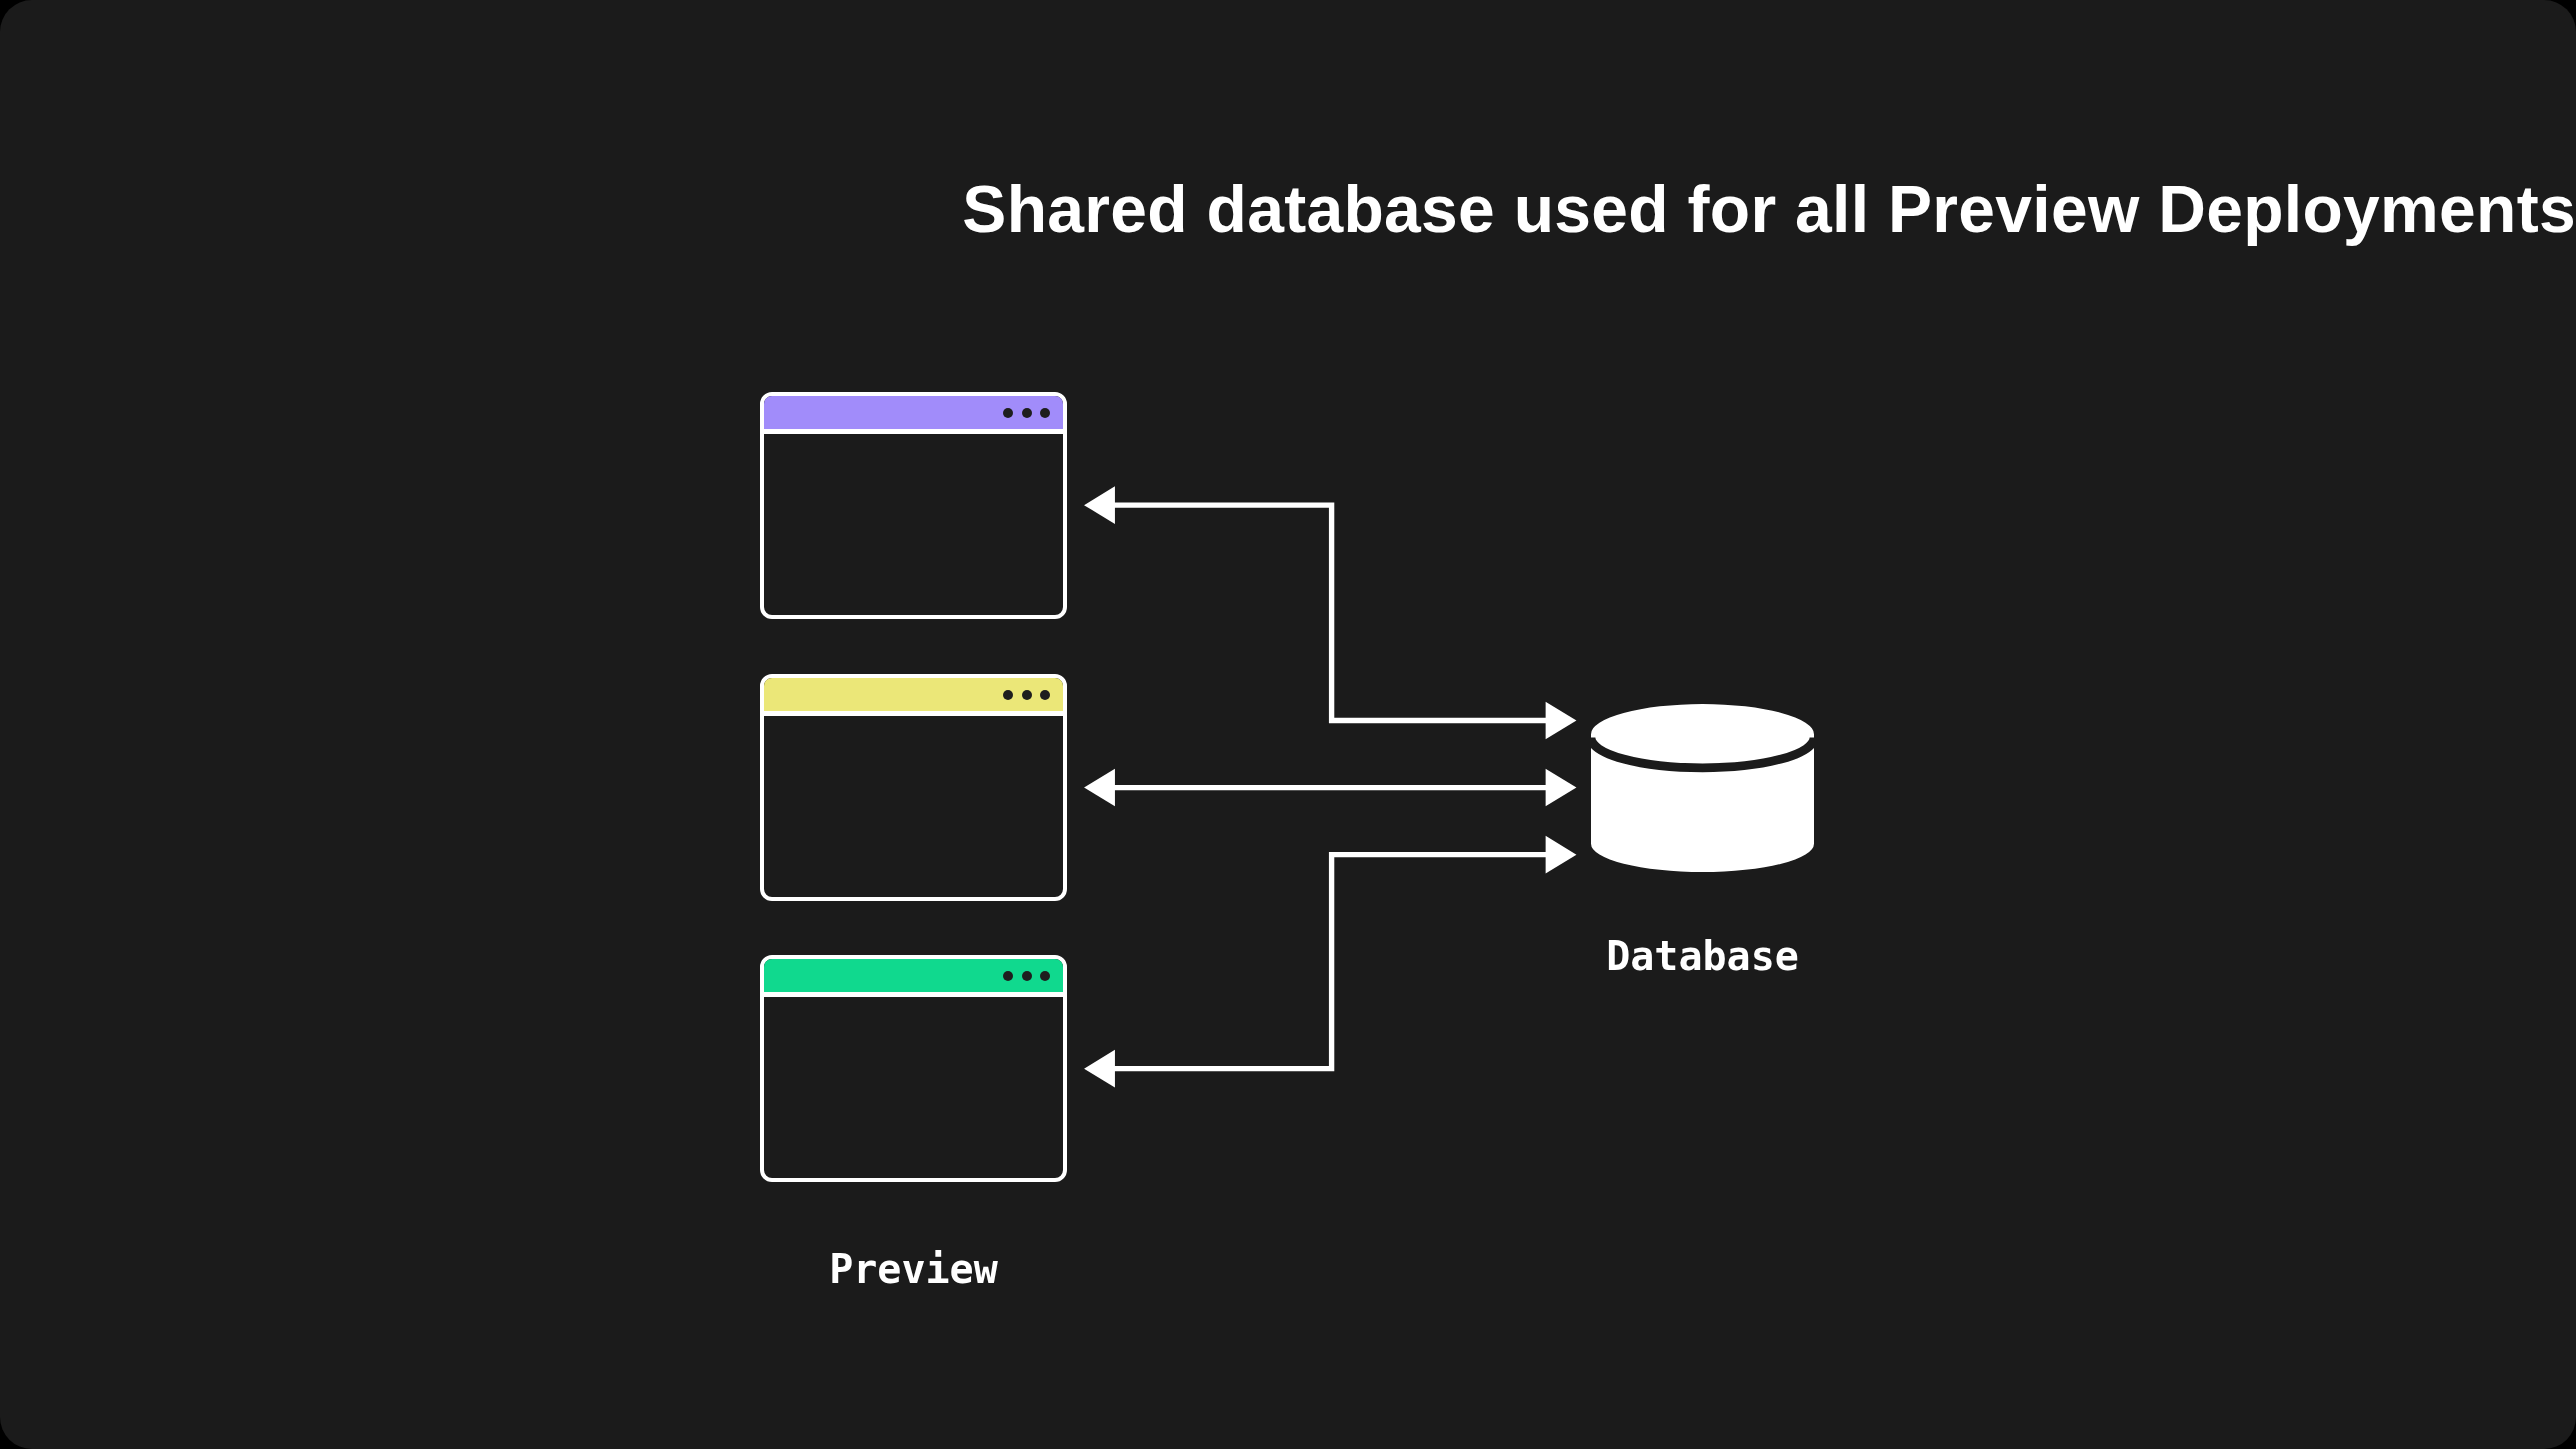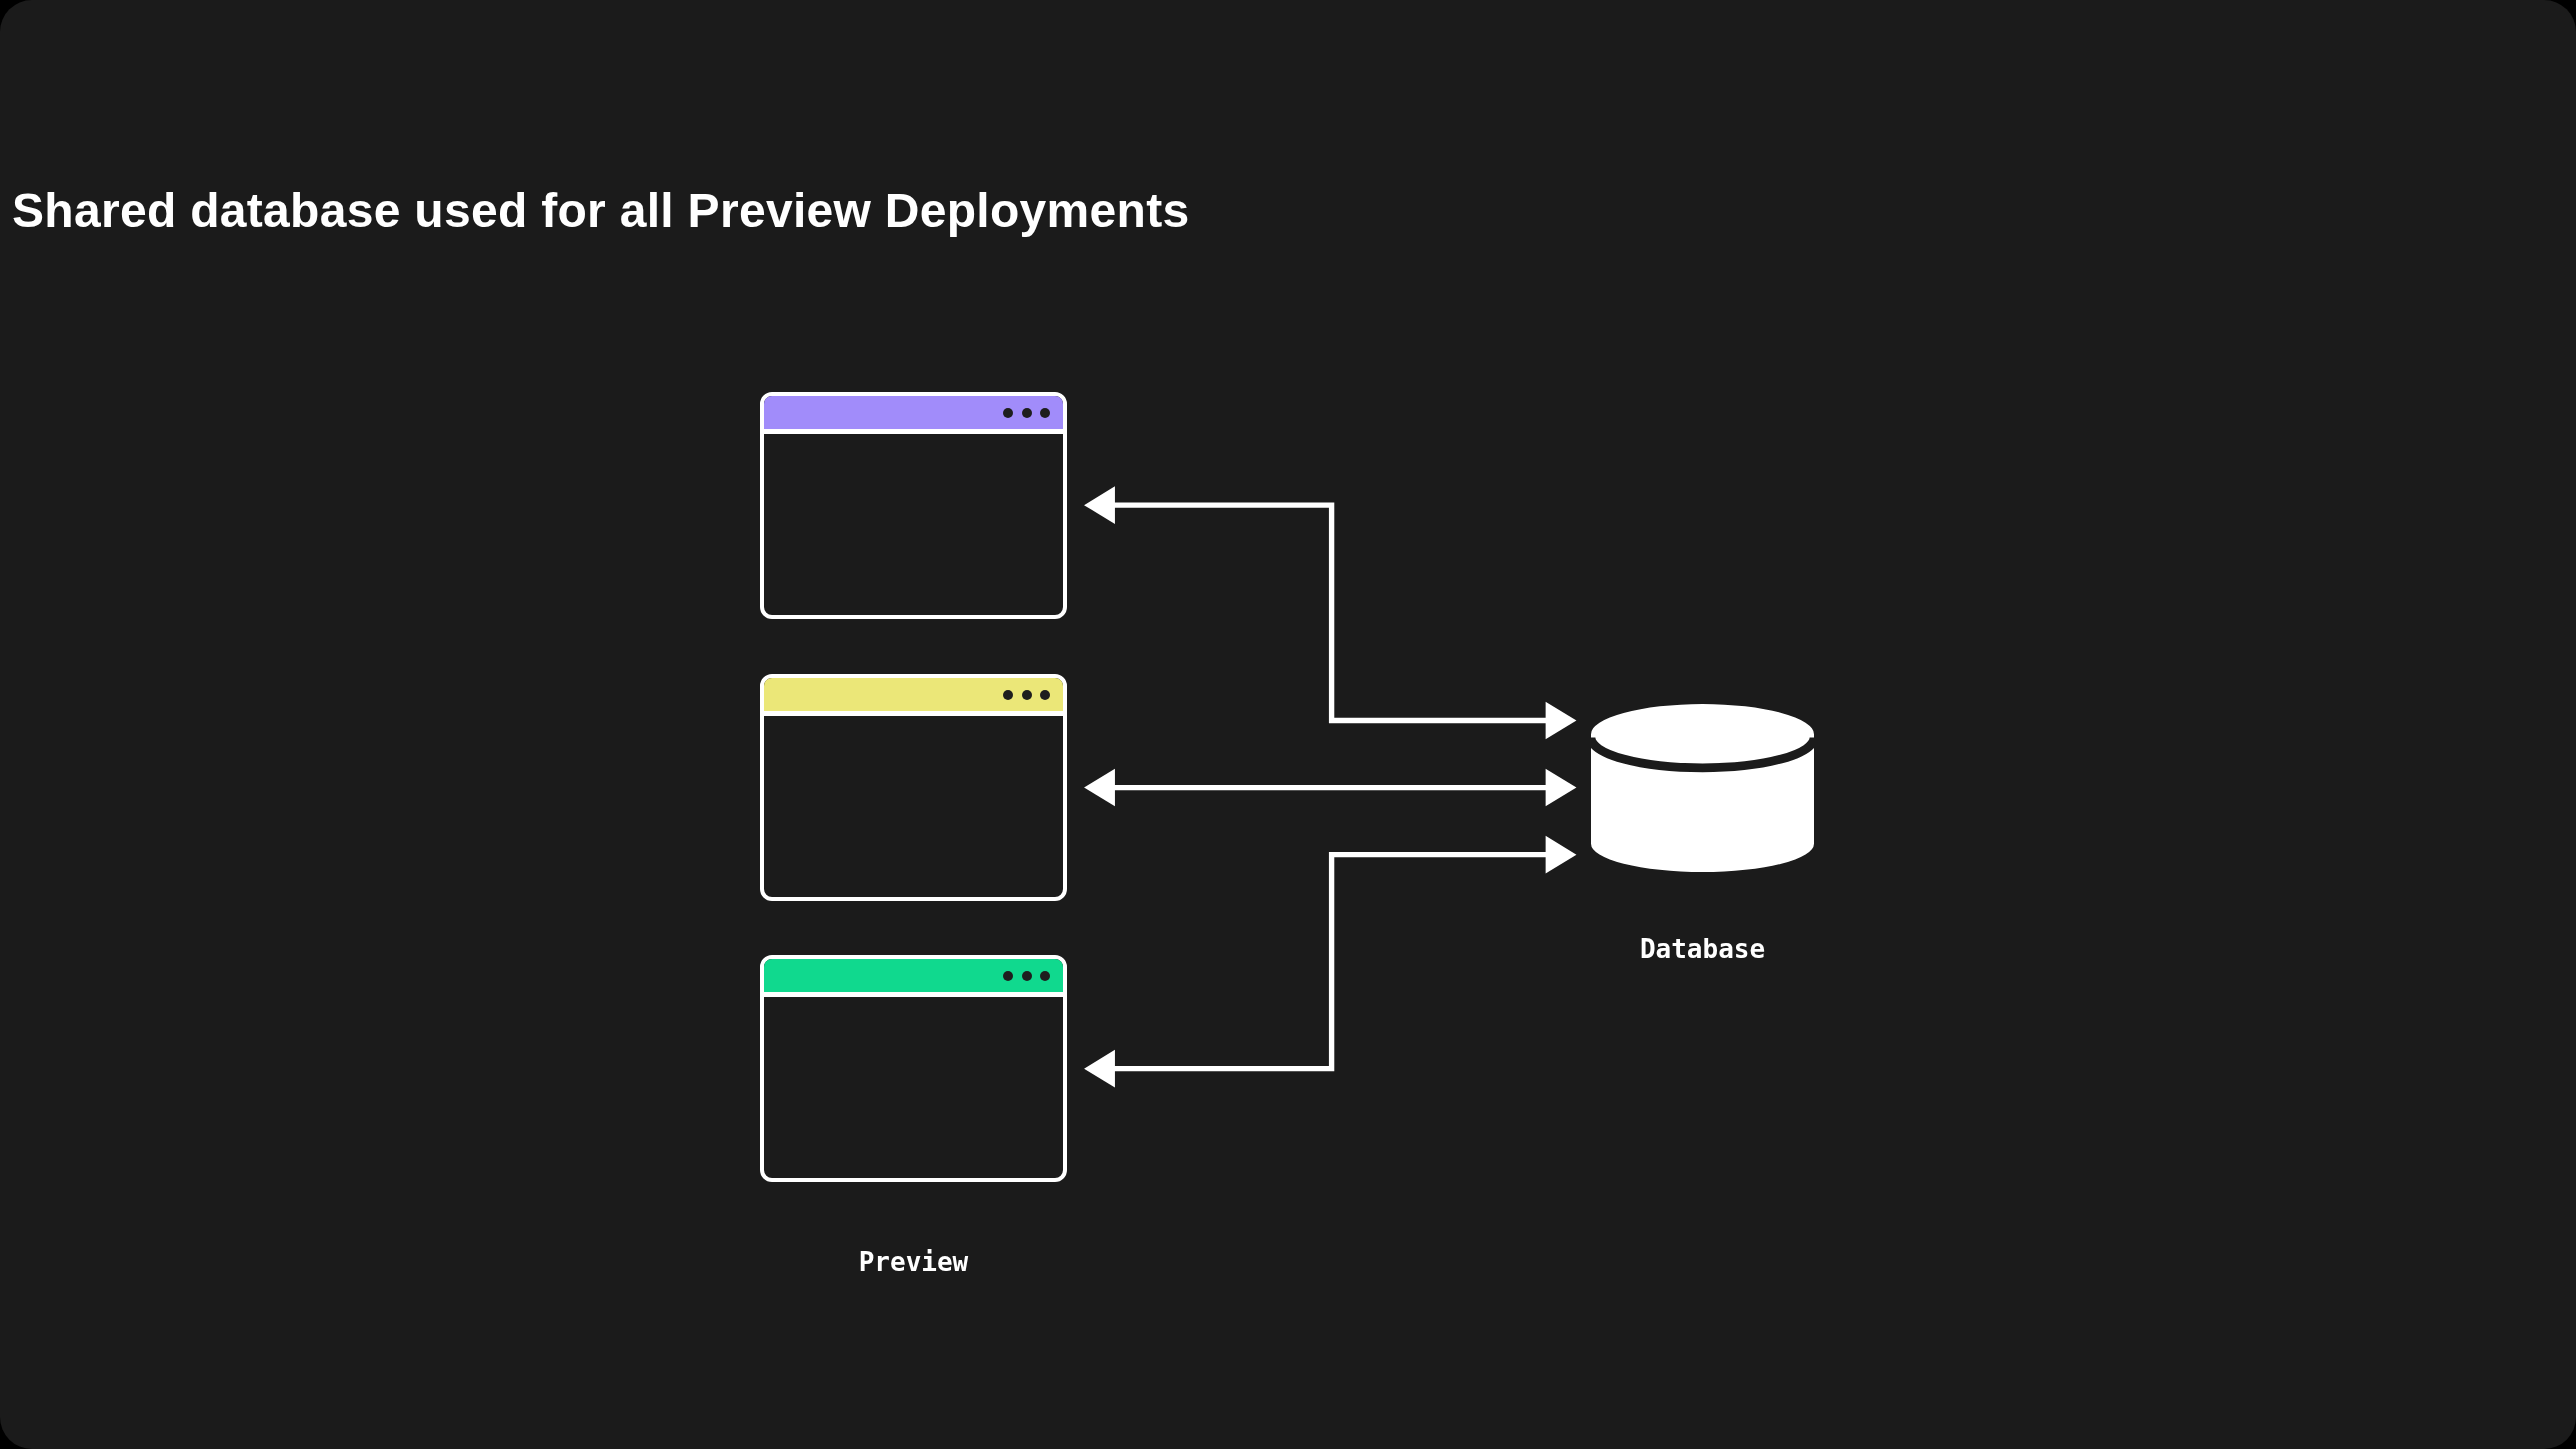--- a/index.html
+++ b/index.html
@@ -8,23 +8,23 @@
     width: 2576px;
     height: 1449px;
     border-radius: 32px;
     overflow: hidden;
     font-family: "Liberation Sans", sans-serif;
   }
   .title {
     position: absolute;
     left: 0; right: 0;
     top: 173px;
-    margin: 12px;
-    text-align: left;
-    font-size: 48px;
+    margin: 0;
+    text-align: right;
+    font-size: 66px;
     font-weight: bold;
     letter-spacing: 0.3px;
     line-height: 1.1;
   }
   .window {
     position: absolute;
     left: 760px;
     width: 307px;
     height: 227px;
     box-sizing: border-box;
@@ -49,21 +49,21 @@
     height: 10px;
     border-radius: 50%;
     flex: 0 0 auto;
   }
   .window-body { height: 180px; }
   .diagram-label {
     position: absolute;
     margin: 0;
     font-family: "DejaVu Sans Mono", monospace;
     font-weight: bold;
-    font-size: 26px;
+    font-size: 40px;
     text-align: center;
     line-height: 1;
   }
   .previews-label { left: 760px; width: 307px; top: 1249px; }
   .database-label { left: 1591px; width: 223px; top: 936px; }
   .connectors, .db-icon { position: absolute; pointer-events: none; }
   .connectors { left: 0; top: 0; }
   .connectors path { fill: none; stroke: currentColor; stroke-width: 8; }
   .connectors polygon { fill: currentColor; stroke: none; }
   .db-icon { left: 1591px; top: 704px; }

